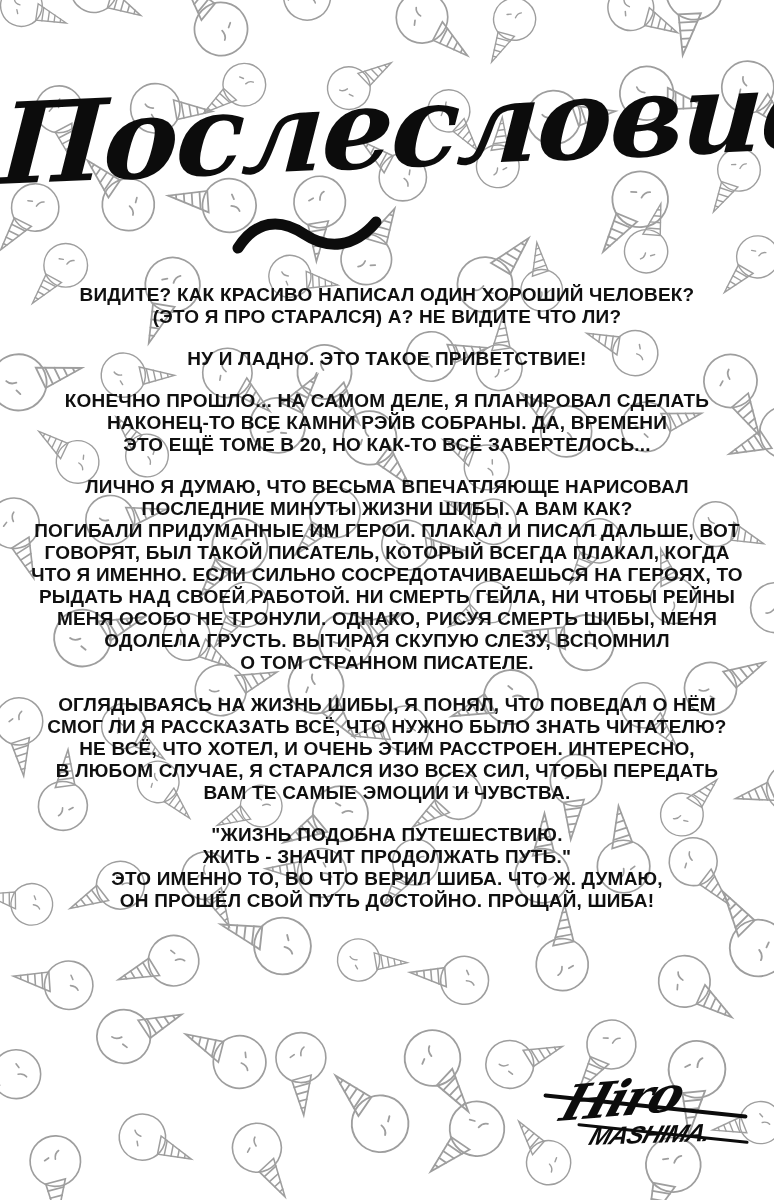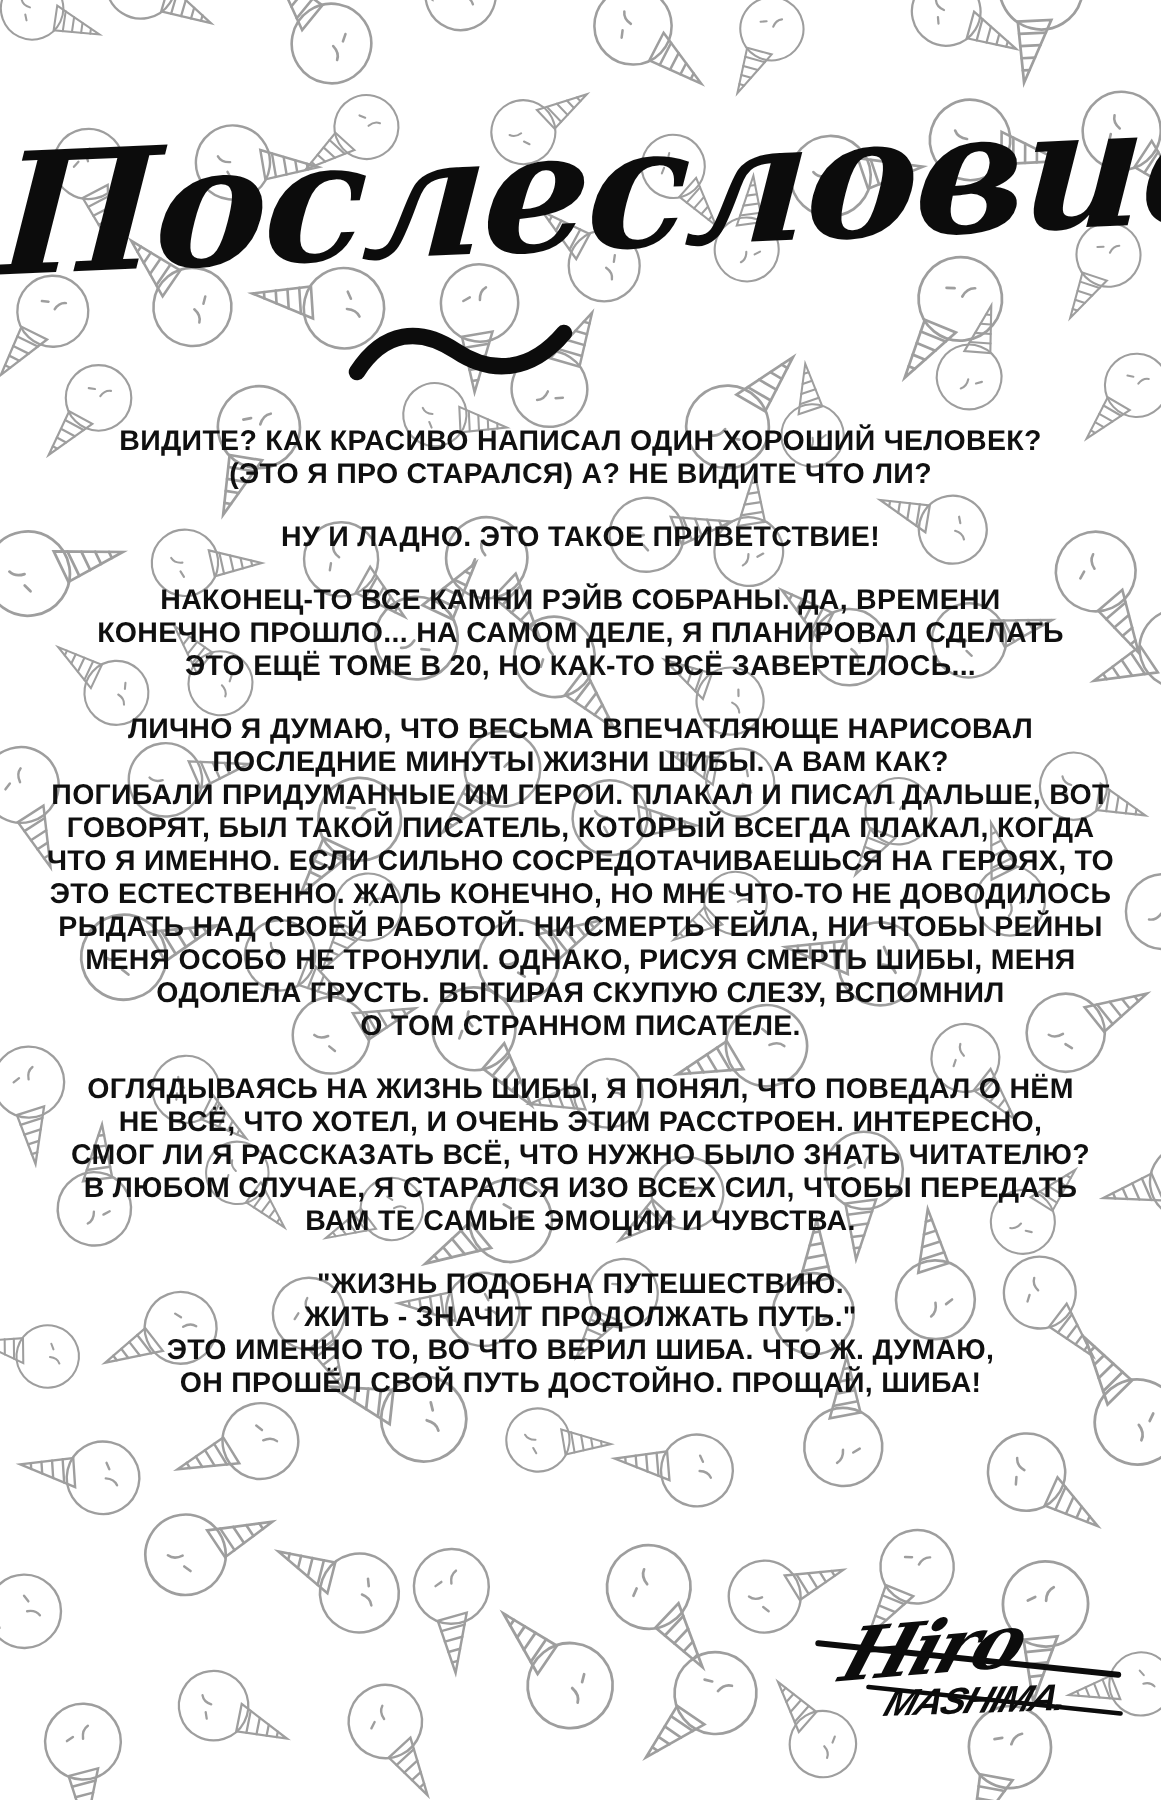--- a/index.html
+++ b/index.html
@@ -230,40 +230,39 @@
 
   <div class="afterword">
     <div class="para">
       <div class="line">ВИДИТЕ? КАК КРАСИВО НАПИСАЛ ОДИН ХОРОШИЙ ЧЕЛОВЕК?</div>
       <div class="line">(ЭТО Я ПРО СТАРАЛСЯ) А? НЕ ВИДИТЕ ЧТО ЛИ?</div>
     </div>
     <div class="para">
       <div class="line">НУ И ЛАДНО. ЭТО ТАКОЕ ПРИВЕТСТВИЕ!</div>
     </div>
     <div class="para">
+      <div class="line">КОНЕЧНО ПРОШЛО... НА САМОМ ДЕЛЕ, Я ПЛАНИРОВАЛ СДЕЛАТЬ</div>
       <div class="line">НАКОНЕЦ-ТО ВСЕ КАМНИ РЭЙВ СОБРАНЫ. ДА, ВРЕМЕНИ</div>
-      <div class="line">КОНЕЧНО ПРОШЛО... НА САМОМ ДЕЛЕ, Я ПЛАНИРОВАЛ СДЕЛАТЬ</div>
       <div class="line">ЭТО ЕЩЁ ТОМЕ В 20, НО КАК-ТО ВСЁ ЗАВЕРТЕЛОСЬ...</div>
     </div>
     <div class="para">
       <div class="line">ЛИЧНО Я ДУМАЮ, ЧТО ВЕСЬМА ВПЕЧАТЛЯЮЩЕ НАРИСОВАЛ</div>
       <div class="line">ПОСЛЕДНИЕ МИНУТЫ ЖИЗНИ ШИБЫ. А ВАМ КАК?</div>
       <div class="line">ПОГИБАЛИ ПРИДУМАННЫЕ ИМ ГЕРОИ. ПЛАКАЛ И ПИСАЛ ДАЛЬШЕ, ВОТ</div>
       <div class="line">ГОВОРЯТ, БЫЛ ТАКОЙ ПИСАТЕЛЬ, КОТОРЫЙ ВСЕГДА ПЛАКАЛ, КОГДА</div>
       <div class="line">ЧТО Я ИМЕННО. ЕСЛИ СИЛЬНО СОСРЕДОТАЧИВАЕШЬСЯ НА ГЕРОЯХ, ТО</div>
-      <div class="line">ЭТО ЕСТЕСТВЕННО. ЖАЛЬ КОНЕЧНО, НО МНЕ ЧТО-ТО НЕ ДОВОДИЛОСЬ</div>
       <div class="line">РЫДАТЬ НАД СВОЕЙ РАБОТОЙ. НИ СМЕРТЬ ГЕЙЛА, НИ ЧТОБЫ РЕЙНЫ</div>
       <div class="line">МЕНЯ ОСОБО НЕ ТРОНУЛИ. ОДНАКО, РИСУЯ СМЕРТЬ ШИБЫ, МЕНЯ</div>
       <div class="line">ОДОЛЕЛА ГРУСТЬ. ВЫТИРАЯ СКУПУЮ СЛЕЗУ, ВСПОМНИЛ</div>
       <div class="line">О ТОМ СТРАННОМ ПИСАТЕЛЕ.</div>
     </div>
     <div class="para">
       <div class="line">ОГЛЯДЫВАЯСЬ НА ЖИЗНЬ ШИБЫ, Я ПОНЯЛ, ЧТО ПОВЕДАЛ О НЁМ</div>
+      <div class="line">СМОГ ЛИ Я РАССКАЗАТЬ ВСЁ, ЧТО НУЖНО БЫЛО ЗНАТЬ ЧИТАТЕЛЮ?</div>
       <div class="line">НЕ ВСЁ, ЧТО ХОТЕЛ, И ОЧЕНЬ ЭТИМ РАССТРОЕН. ИНТЕРЕСНО,</div>
-      <div class="line">СМОГ ЛИ Я РАССКАЗАТЬ ВСЁ, ЧТО НУЖНО БЫЛО ЗНАТЬ ЧИТАТЕЛЮ?</div>
       <div class="line">В ЛЮБОМ СЛУЧАЕ, Я СТАРАЛСЯ ИЗО ВСЕХ СИЛ, ЧТОБЫ ПЕРЕДАТЬ</div>
       <div class="line">ВАМ ТЕ САМЫЕ ЭМОЦИИ И ЧУВСТВА.</div>
     </div>
     <div class="para">
       <div class="line">"ЖИЗНЬ ПОДОБНА ПУТЕШЕСТВИЮ.</div>
       <div class="line">ЖИТЬ - ЗНАЧИТ ПРОДОЛЖАТЬ ПУТЬ."</div>
       <div class="line">ЭТО ИМЕННО ТО, ВО ЧТО ВЕРИЛ ШИБА. ЧТО Ж. ДУМАЮ,</div>
       <div class="line">ОН ПРОШЁЛ СВОЙ ПУТЬ ДОСТОЙНО. ПРОЩАЙ, ШИБА!</div>
     </div>
   </div>

